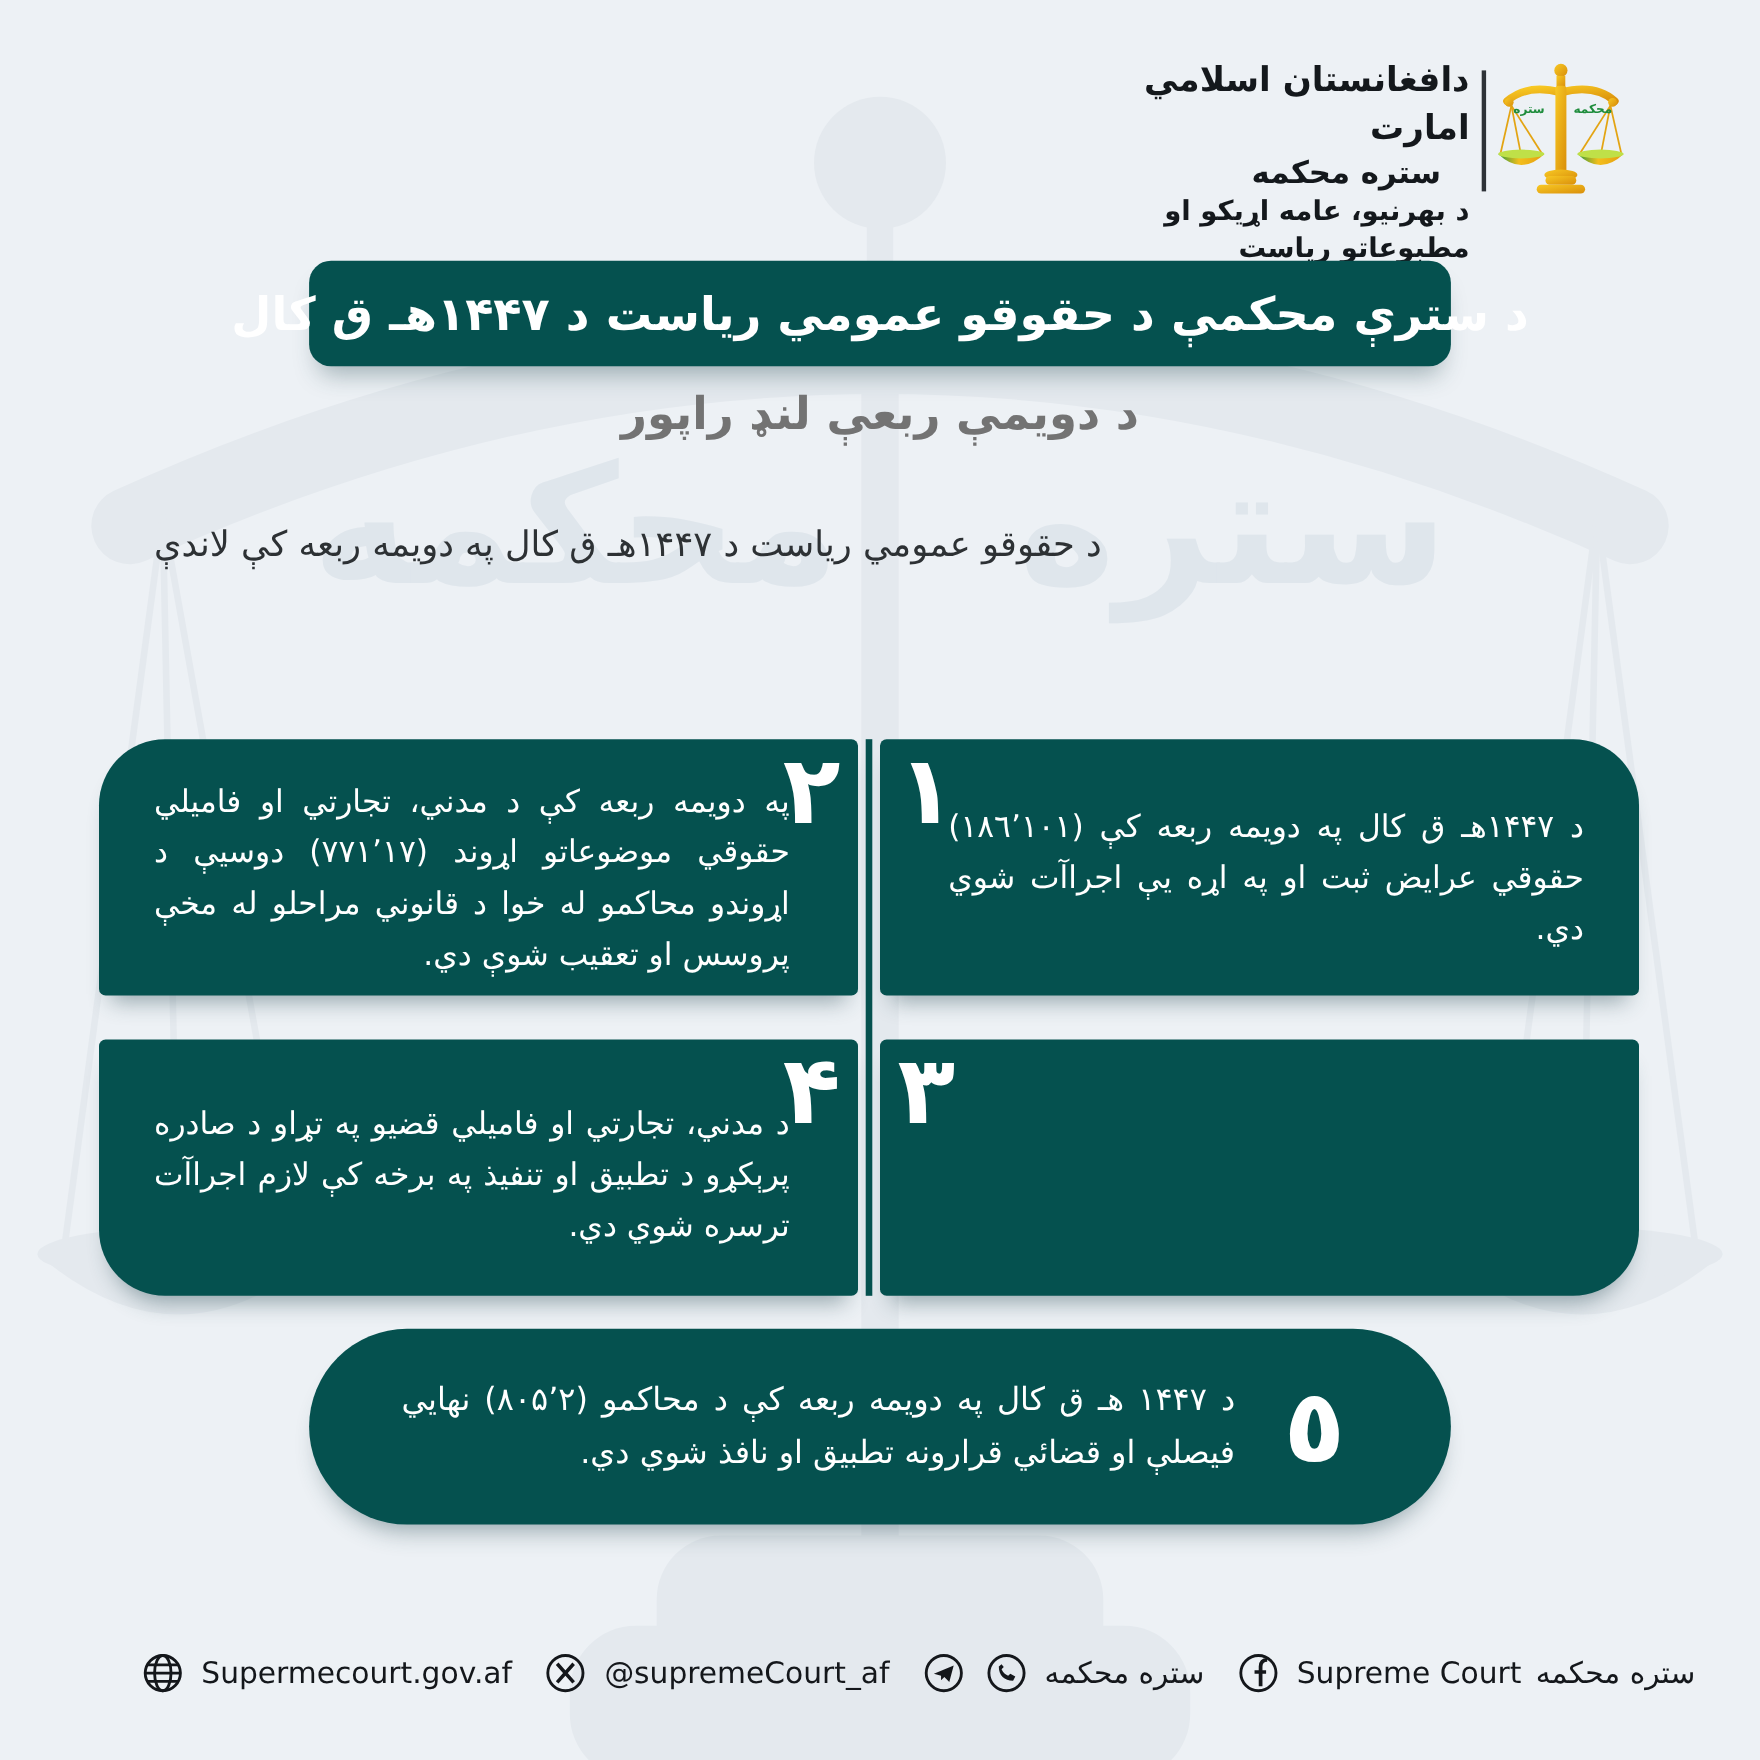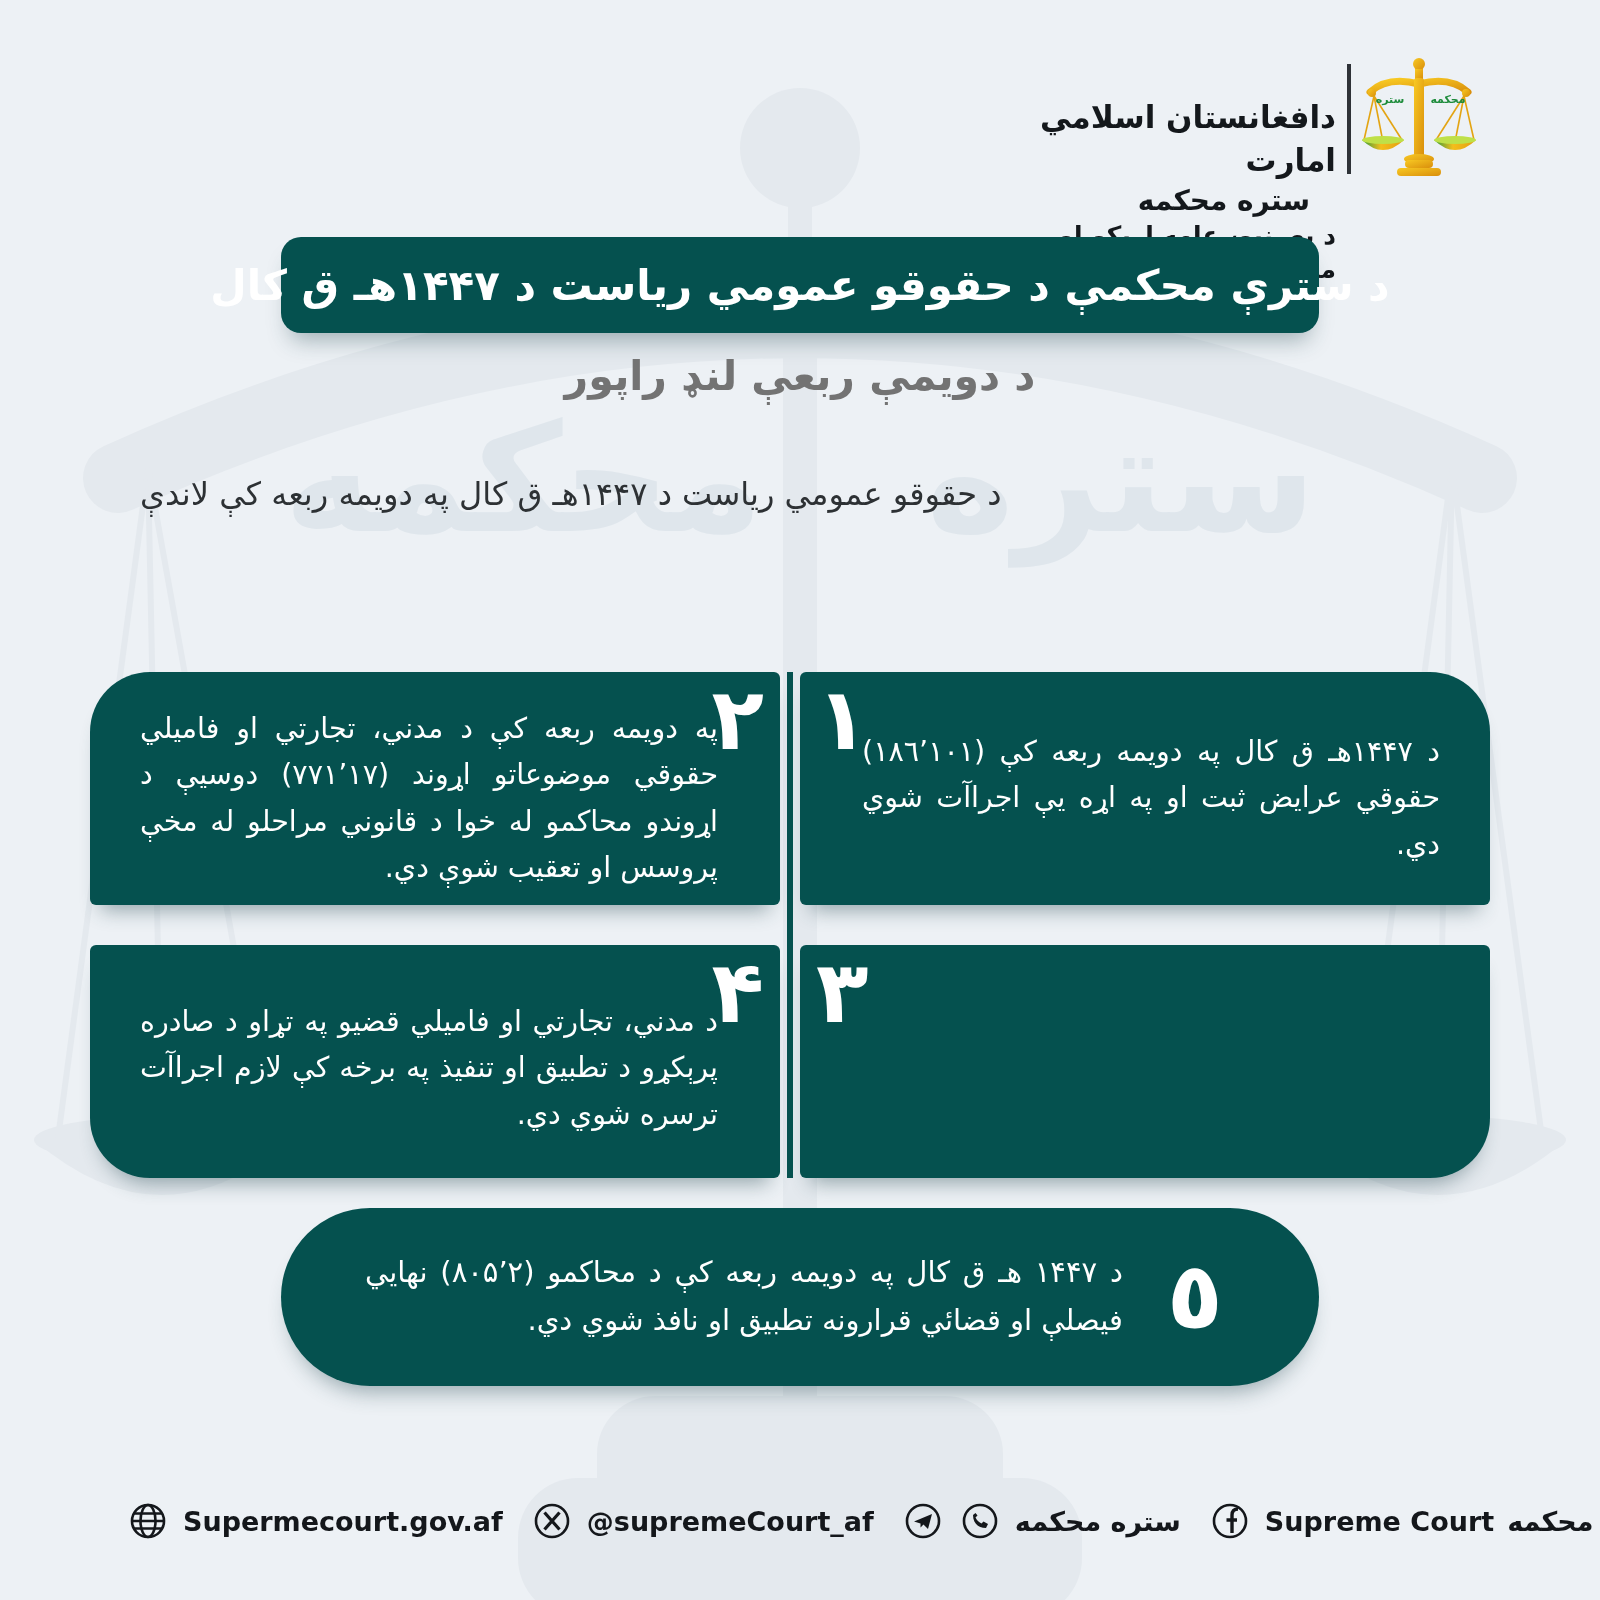--- a/index.html
+++ b/index.html
@@ -11,21 +11,21 @@
   
   .wm-svg{position:absolute;left:0;top:0;z-index:0;}
   .wm-text{
     position:absolute;top:392px;left:0;right:0;z-index:0;
     text-align:center;direction:rtl;white-space:nowrap;
     font-size:150px;font-weight:bold;color:#dfe6ec;
     letter-spacing:16px;word-spacing:110px;
   }
   .layer{position:absolute;inset:0;z-index:1;}
   
-  .brand{position:absolute;top:52px;right:264px;width:380px;text-align:right;direction:rtl;color:#14181c;margin-top:44px;}
+  .brand{position:absolute;top:52px;right:264px;width:380px;text-align:right;direction:rtl;color:#14181c;}
   .brand-calligraphy{font-size:31px;font-weight:bold;line-height:1.4;}
   .brand-court{font-size:28px;font-weight:bold;line-height:1.3;padding-left:0;padding-right:26px;}
   .brand-directorate{font-size:25px;font-weight:bold;line-height:1.35;}
   .brand-divider{position:absolute;top:64px;right:249px;width:4px;height:110px;background:#2e3237;}
   .logo-svg{position:absolute;top:56px;right:122px;}
   
   .banner{
     position:absolute;left:281px;top:237px;width:1038px;height:96px;
     background:#05514f;border-radius:20px;
     display:flex;align-items:center;justify-content:center;
@@ -61,21 +61,21 @@
     display:flex;direction:rtl;align-items:center;gap:44px;
     padding:0 96px 0 84px;color:#fff;
     box-shadow:0 16px 22px -11px rgba(35,70,80,.45);
   }
   .pill-num{font-size:92px;font-weight:bold;line-height:1;}
   .pill-text{flex:1;font-size:29px;line-height:1.65;text-align:justify;direction:rtl;}
   
   .footer{
     position:absolute;left:126px;top:1492px;right:36px;height:58px;
     display:flex;align-items:center;gap:27px;
-    color:#14171b;font-size:27px;font-weight:700;
+    color:#14171b;font-size:27px;font-weight:400;
   }
   .f-item{display:flex;align-items:center;gap:13px;white-space:nowrap;}
   .f-ps{direction:rtl;}
   .icon{display:block;}
 </style>
 </head>
 <body>
 
 <div class="canvas">
 

